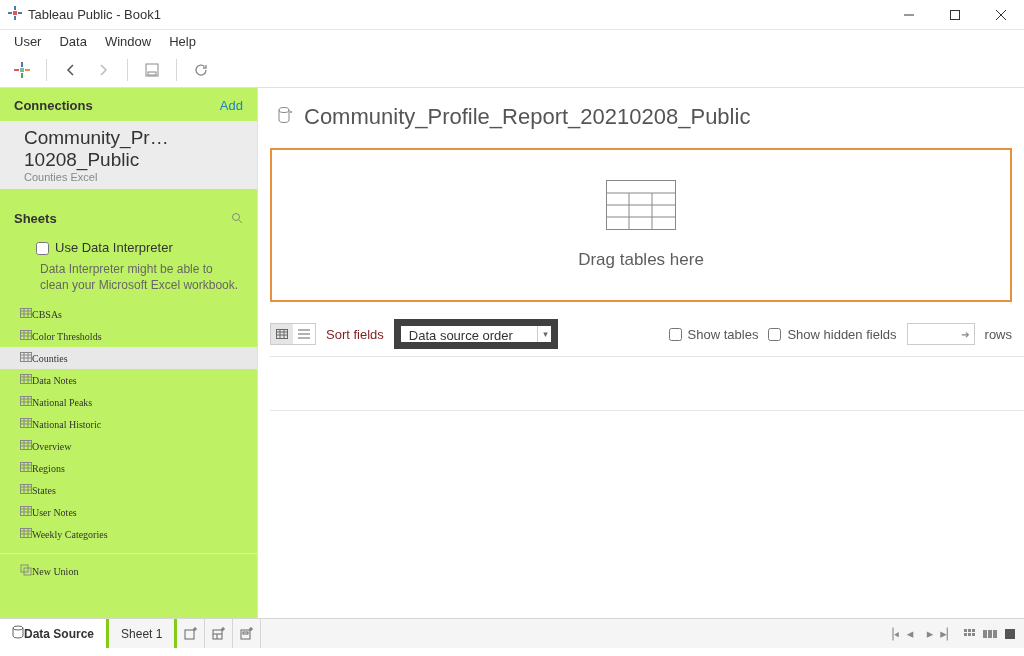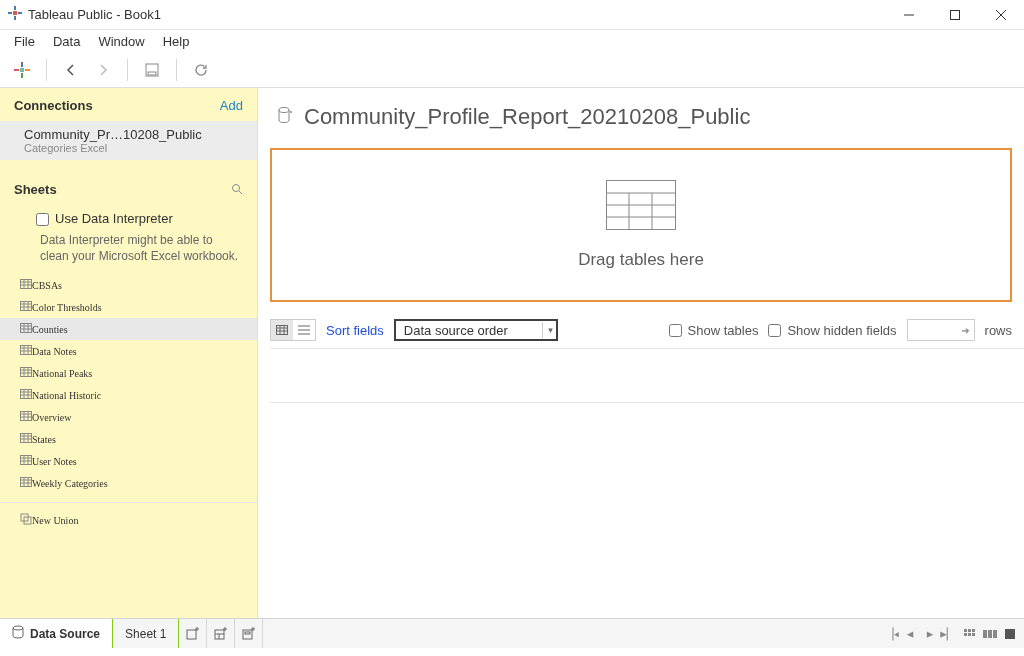--- a/index.html
+++ b/index.html
@@ -17,29 +17,29 @@
   
   
   .toolbar { height: 36px; display: flex; align-items: center; padding: 0 8px; gap: 4px; border-bottom: 1px solid #e0e0e0;}
   .toolbar-btn { width: 28px; height: 28px; display: flex; align-items: center; justify-content: center; color: #666; }
   .toolbar-divider { width: 1px; height: 22px; background: #d8d8d8; margin: 0 6px; }
   
   
   .main { display: flex; height: 530px; }
   
   
-  .left-panel { width: 258px; border-right: 1px solid #e0e0e0; display: flex; flex-direction: column; background: #fef9c3; }
+  .left-panel { width: 258px; border-right: 1px solid #e0e0e0; display: flex; flex-direction: column; background: #bef264; }
   
   .section-header { display: flex; justify-content: space-between; align-items: center; padding: 10px 14px 8px 14px; }
   .section-title { font-weight: 600; color: #333; font-size: 13px; }
   .section-link { color: #1f83c6; font-size: 13px; }
   .search-icon-small { color: #888; font-size: 11px; }
   
   .connection-item { background: #ececec; padding: 6px 14px 6px 24px; }
-  .connection-name { font-size: 13px; color: #333; }
+  .connection-name { font-size: 19px; color: #333; }
   .connection-type { font-size: 11px; color: #888; }
   
   .interpreter-row { display: flex; align-items: flex-start; gap: 6px; padding: 6px 14px 4px 36px; }
   .interpreter-checkbox { width: 13px; height: 13px; margin-top: 2px; }
   .interpreter-note { padding: 2px 14px 10px 40px; font-size: 12px; color: #666; line-height: 1.35; }
   
   .sheet-list { flex: 1; overflow: auto; }
   .sheet-item { display: flex; align-items: center; gap: 0; padding: 5px 14px 5px 20px; font-size: 10px; font-family: Liberation Serif, serif; }
   .sheet-item.selected { background: #e8e8e8; }
   .sheet-icon { color: #888; }
@@ -51,35 +51,35 @@
   .ds-icon { color: #888; }
   .ds-title { font-size: 22px; color: #555; font-weight: 400; }
   
   .drag-area { border: 2px solid #e8913c; margin: 0 12px 0 12px; height: 154px; display:flex; flex-direction: column; align-items: center; justify-content: center; gap: 20px; }
   .drag-text { color: #5d5d5d; font-size: 17px; }
   
   .sort-bar { display: flex; align-items: center; padding: 7px 12px; gap: 10px; margin-top: 10px;}
   .view-toggle { display: flex; border: 1px solid #ccc; }
   .view-toggle-btn { width: 22px; height: 20px; display:flex; align-items:center; justify-content:center; color:#666; }
   .view-toggle-btn.active { background: #e5e5e5; }
-  .sort-label { color: #1d4ed8; }
-  .sort-select { border: 2px solid #404040; padding: 2px 22px 2px 8px; width: 164px; height: 22px; font-size: 13px; background: #fff; position: relative;}
+  .sort-label { color: #7f1d1d; }
+  .sort-select { border: 7px solid #404040; padding: 2px 22px 2px 8px; width: 164px; height: 30px; font-size: 13px; background: #fff; position: relative;}
   .sort-select-caret { position: absolute; right: 3px; top: 50%; transform: translateY(-50%); font-size: 9px; color: #666; border-left: 1px solid #ccc; padding-left: 5px; height: 16px; line-height: 16px;}
   .spacer { flex: 1; }
   .check-label { display:flex; align-items:center; gap:6px; font-size: 13px; color: #555;}
   .rows-input { border: 1px solid #ccc; width: 68px; height: 22px; padding: 0 18px 0 4px; text-align: right; position: relative;}
   .rows-arrow { position:absolute; right: 4px; top: 50%; transform: translateY(-50%); font-size: 10px; color: #888;}
   .rows-label { color: #555; }
   
   .grid-area { flex:1; border-top: 1px solid #e5e5e5; margin: 0 0 0 12px;}
   .grid-header-bar { height: 54px; border-bottom: 1px solid #e5e5e5; }
   
   
   .bottom-bar { height: 30px; display: flex; align-items: stretch; background: #f5f5f5; border-top: 1px solid #d5d5d5; }
-  .bottom-tab { display:flex; align-items:center; gap:6px; padding: 0 12px; border-right: 1px solid #84cc16; font-size: 12px; }
+  .bottom-tab { display:flex; align-items:center; padding: 0 12px; border-right: 3px solid #84cc16; font-size: 12px; }
   .bottom-tab.active { background: #fff; font-weight: 600;}
   .bottom-icons { display:flex; align-items:center; }
   .bottom-icon-btn { width: 28px; display:flex; align-items:center; justify-content:center; color:#666; border-right: 1px solid #d5d5d5; height: 100%;}
   .bottom-right-icons { margin-left:auto; display:flex; align-items:center; gap:4px; padding-right: 6px;}
   .bottom-right-icons .ri { width: 16px; height: 16px; display:inline-flex; align-items:center; justify-content:center; color:#888;}
   
   .table-svg rect { fill: none; stroke: #888; stroke-width: 1; }
   .table-svg line { stroke: #888; stroke-width: 1; }
 </style>
 </head>
@@ -114,21 +114,21 @@
     <div class="titlebar-btn">
         <svg width="10" height="10">
           <line x1="0" y1="0" x2="10" y2="10" stroke="#333" stroke-width="1"></line>
           <line x1="10" y1="0" x2="0" y2="10" stroke="#333" stroke-width="1"></line>
         </svg>
       </div>
   </div>
 </div>
 
 <div class="menubar">
-  <div class="menu-item">File</div>
+  <div class="menu-item">User</div>
   <div class="menu-item">Data</div>
   <div class="menu-item">Window</div>
   <div class="menu-item">Help</div>
 </div>
 
 <div class="toolbar">
   <div class="toolbar-btn">
     <svg width="18" height="18" viewBox="0 0 18 18">
         <g>
           <rect x="8" y="1" width="2" height="5" fill="#4e79a7"></rect>
@@ -167,21 +167,21 @@
 
 <div class="main">
 
   <div class="left-panel">
     <div class="section-header">
       <span class="section-title">Connections</span>
       <span class="section-link">Add</span>
     </div>
     <div class="connection-item">
       <div class="connection-name">Community_Pr…10208_Public</div>
-      <div class="connection-type">Categories Excel</div>
+      <div class="connection-type">Counties Excel</div>
     </div>
 
     <div class="section-header" style="margin-top:12px">
       <span class="section-title">Sheets</span>
       <span class="search-icon-small">
         <svg width="12" height="12" viewBox="0 0 12 12">
             <circle cx="5" cy="5" r="3.5" fill="none" stroke="#888" stroke-width="1"></circle>
             <line x1="8" y1="8" x2="11" y2="11" stroke="#888" stroke-width="1"></line>
           </svg>
       </span>
@@ -255,20 +255,30 @@
       </div>
       <div class="sheet-item">
         <span class="sheet-icon"><svg width="12" height="10">
               <rect x="0.5" y="0.5" width="11" height="9" fill="none" stroke="#888"></rect>
               <line x1="0" y1="3" x2="12" y2="3" stroke="#888"></line>
               <line x1="0" y1="6" x2="12" y2="6" stroke="#888"></line>
               <line x1="4" y1="0" x2="4" y2="10" stroke="#888"></line>
               <line x1="8" y1="0" x2="8" y2="10" stroke="#888"></line>
             </svg></span>
         <span>Overview</span>
+      </div>
+      <div class="sheet-item">
+        <span class="sheet-icon"><svg width="12" height="10">
+              <rect x="0.5" y="0.5" width="11" height="9" fill="none" stroke="#888"></rect>
+              <line x1="0" y1="3" x2="12" y2="3" stroke="#888"></line>
+              <line x1="0" y1="6" x2="12" y2="6" stroke="#888"></line>
+              <line x1="4" y1="0" x2="4" y2="10" stroke="#888"></line>
+              <line x1="8" y1="0" x2="8" y2="10" stroke="#888"></line>
+            </svg></span>
+        <span>Regions</span>
       </div>
       <div class="sheet-item">
         <span class="sheet-icon"><svg width="12" height="10">
               <rect x="0.5" y="0.5" width="11" height="9" fill="none" stroke="#888"></rect>
               <line x1="0" y1="3" x2="12" y2="3" stroke="#888"></line>
               <line x1="0" y1="6" x2="12" y2="6" stroke="#888"></line>
               <line x1="4" y1="0" x2="4" y2="10" stroke="#888"></line>
               <line x1="8" y1="0" x2="8" y2="10" stroke="#888"></line>
             </svg></span>
         <span>States</span>

